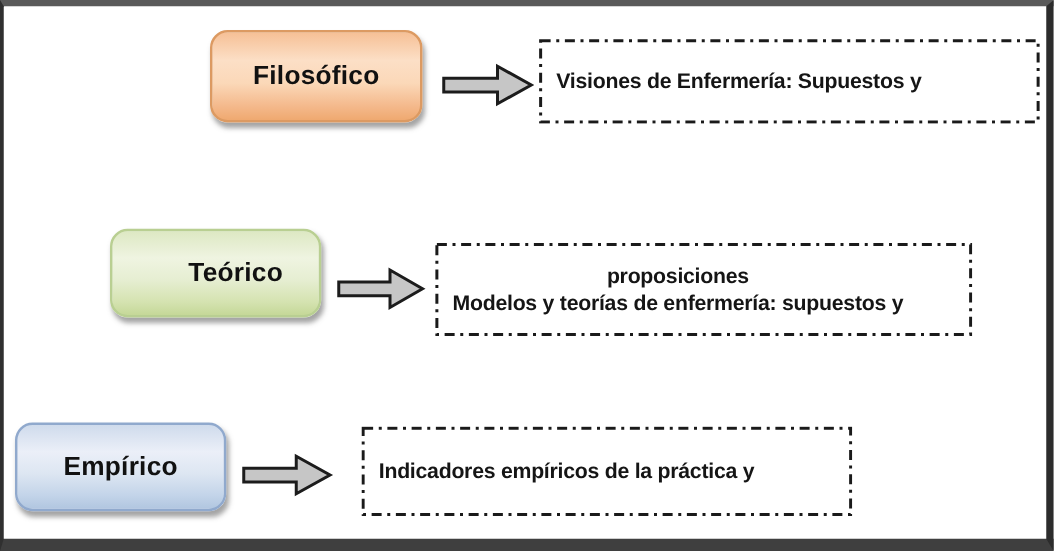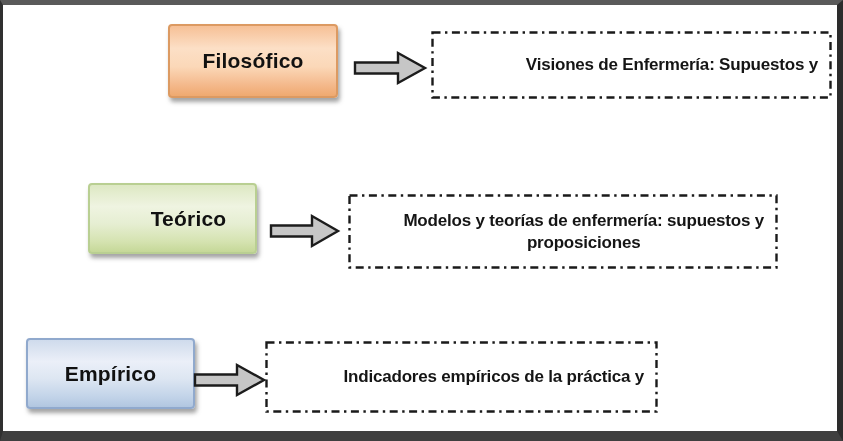--- a/index.html
+++ b/index.html
@@ -20,21 +20,21 @@
     border-right: 6px solid #2c2c2c;
     border-bottom: 10px solid #3f3f3f;
   }
   
   .lvl {
     position: absolute;
     display: flex;
     align-items: center;
     justify-content: center;
     box-sizing: border-box;
-    border-radius: 4px;
+    border-radius: 14px;
     box-shadow: 2px 4px 4px rgba(90, 90, 90, 0.55);
   }
   .lvl-label {
     font-size: 21px;
     font-weight: bold;
     color: #111111;
     letter-spacing: 0.2px;
   }
   .lvl-filosofico {
     left: 165px; top: 19px; width: 170px; height: 74px;
@@ -44,37 +44,36 @@
   .lvl-teorico {
     left: 85px; top: 178px; width: 169px; height: 71px;
     border: 2px solid #b9cf92;
     background: linear-gradient(180deg, #dde8c3 0%, #eff4e1 32%, #e6eed2 58%, #d5e3b1 84%, #c5d898 100%);
     padding-left: 32px;
   }
   .lvl-empirico {
     left: 9px; top: 333px; width: 169px; height: 71px;
     border: 2px solid #90a9cd;
     background: linear-gradient(180deg, #cfdbec 0%, #ebeff8 32%, #dde6f2 58%, #c3d4e9 84%, #b1c6e0 100%);
-    margin-left: 14px;
   }
   
   .arrow { position: absolute; }
   .arrow-1 { left: 350px; top: 45px; }
   .arrow-2 { left: 266px; top: 208px; }
   .arrow-3 { left: 190px; top: 357px; }
   
   .tgt {
     position: absolute;
     display: flex;
     align-items: center;
-    justify-content: flex-end;
+    justify-content: flex-start;
   }
   .tgt-1 { left: 428px; top: 26px; width: 401px; height: 68px; }
   .tgt-2 { left: 345px; top: 189px; width: 430px; height: 75px; }
-  .tgt-3 { left: 262px; top: 336px; width: 393px; height: 72px; }
+  .tgt-3 { left: 286px; top: 336px; width: 393px; height: 72px; }
   .dashrect {
     position: absolute;
     left: 0; top: 0;
   }
   .tgt-text {
     position: relative;
     text-align: center;
     z-index: 1;
     padding: 0 14px;
   }
@@ -111,22 +110,22 @@
     <span class="lvl-label">Teórico</span>
   </div>
   <svg class="arrow arrow-2" width="72" height="36" viewBox="0 0 72 36">
     <polygon points="2,12.5 43,12.5 43,3 69,18 43,33 43,23.5 2,23.5" fill="#c6c6c6" stroke="#1c1c1c" stroke-width="2.4"></polygon>
   </svg>
   <div class="tgt tgt-2">
     <svg class="dashrect" width="430" height="75">
       <rect x="1.5" y="1.5" width="427" height="72" fill="none" stroke="#1a1a1a" stroke-width="2.4" stroke-dasharray="8 4.5 2.4 4.5"></rect>
     </svg>
     <div class="tgt-text">
+      <span class="line">proposiciones</span>
       <span class="line">Modelos y teorías de enfermería: supuestos y</span>
-      <span class="line">proposiciones</span>
     </div>
   </div>
 
   <div class="lvl lvl-empirico">
     <span class="lvl-label">Empírico</span>
   </div>
   <svg class="arrow arrow-3" width="74" height="36" viewBox="0 0 74 36">
     <polygon points="2,12.5 44,12.5 44,3 71,18 44,33 44,23.5 2,23.5" fill="#c6c6c6" stroke="#1c1c1c" stroke-width="2.4"></polygon>
   </svg>
   <div class="tgt tgt-3">

